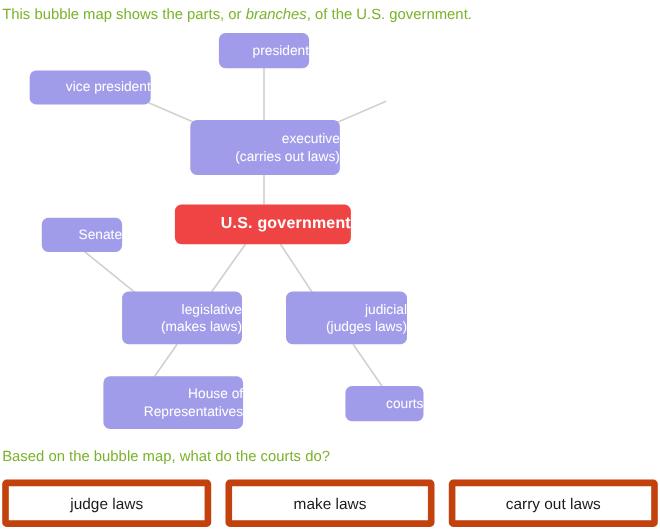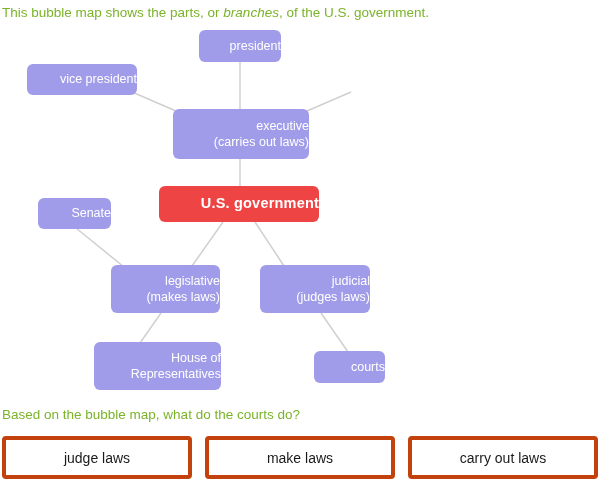--- a/index.html
+++ b/index.html
@@ -50,21 +50,21 @@
   .n-house          { left: 94px;  top: 342px; width: 127px; height: 48px; }
   .n-courts         { left: 314px; top: 351px; width: 71px;  height: 32px; }
 
   .answers {
     position: absolute; left: 2px; top: 436px;
     width: 596px; display: flex; gap: 13px;
   }
   .answer-btn {
     width: 190px; height: 43px;
     background: #ffffff;
-    border: 4px solid #c2410c;
+    border: 6px solid #c2410c;
     border-radius: 4px;
     font-family: "Liberation Sans", "DejaVu Sans", sans-serif;
     font-size: 14px; color: #1a1a1a;
     display: flex; align-items: center; justify-content: center;
     cursor: pointer;
   }
 </style>
 </head>
 <body>
 

